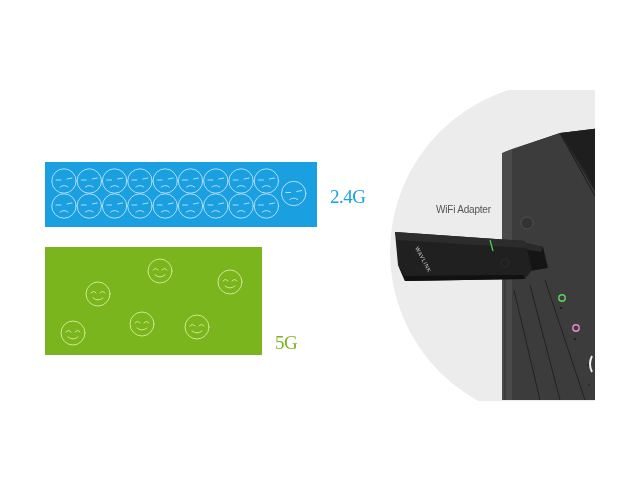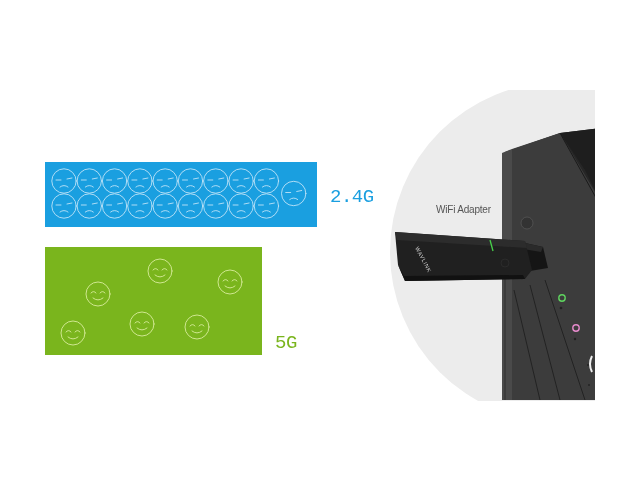--- a/index.html
+++ b/index.html
@@ -4,21 +4,21 @@
 <style>
   html, body { margin: 0; padding: 0; }
   body {
     width: 640px; height: 480px; background: #ffffff; position: relative; overflow: hidden;
     font-family: "Liberation Sans", sans-serif;
   }
   .band-box { position: absolute; }
   #box24 { left: 45px; top: 162px; width: 272px; height: 65px; }
   #box5 { left: 45px; top: 247px; width: 217px; height: 108px; }
   .band-label {
-    position: absolute; font-family: Liberation Mono, monospace; font-weight: 200;
+    position: absolute; font-family: Liberation Serif, serif; font-weight: 200;
     font-size: 19px; letter-spacing: -0.5px;
   }
   #label24 { left: 330px; top: 186px; }
   #label5 { left: 275px; top: 308px; margin-top: 24px; }
   #illus { position: absolute; left: 0; top: 0; width: 640px; height: 480px; text-align: right; }
   #adapter-caption {
     position: absolute; left: 436px; top: 204px; font-size: 10px; color: #555555;
     font-family: "Liberation Sans", sans-serif; letter-spacing: -0.2px;
   }
   svg { display: block; }

